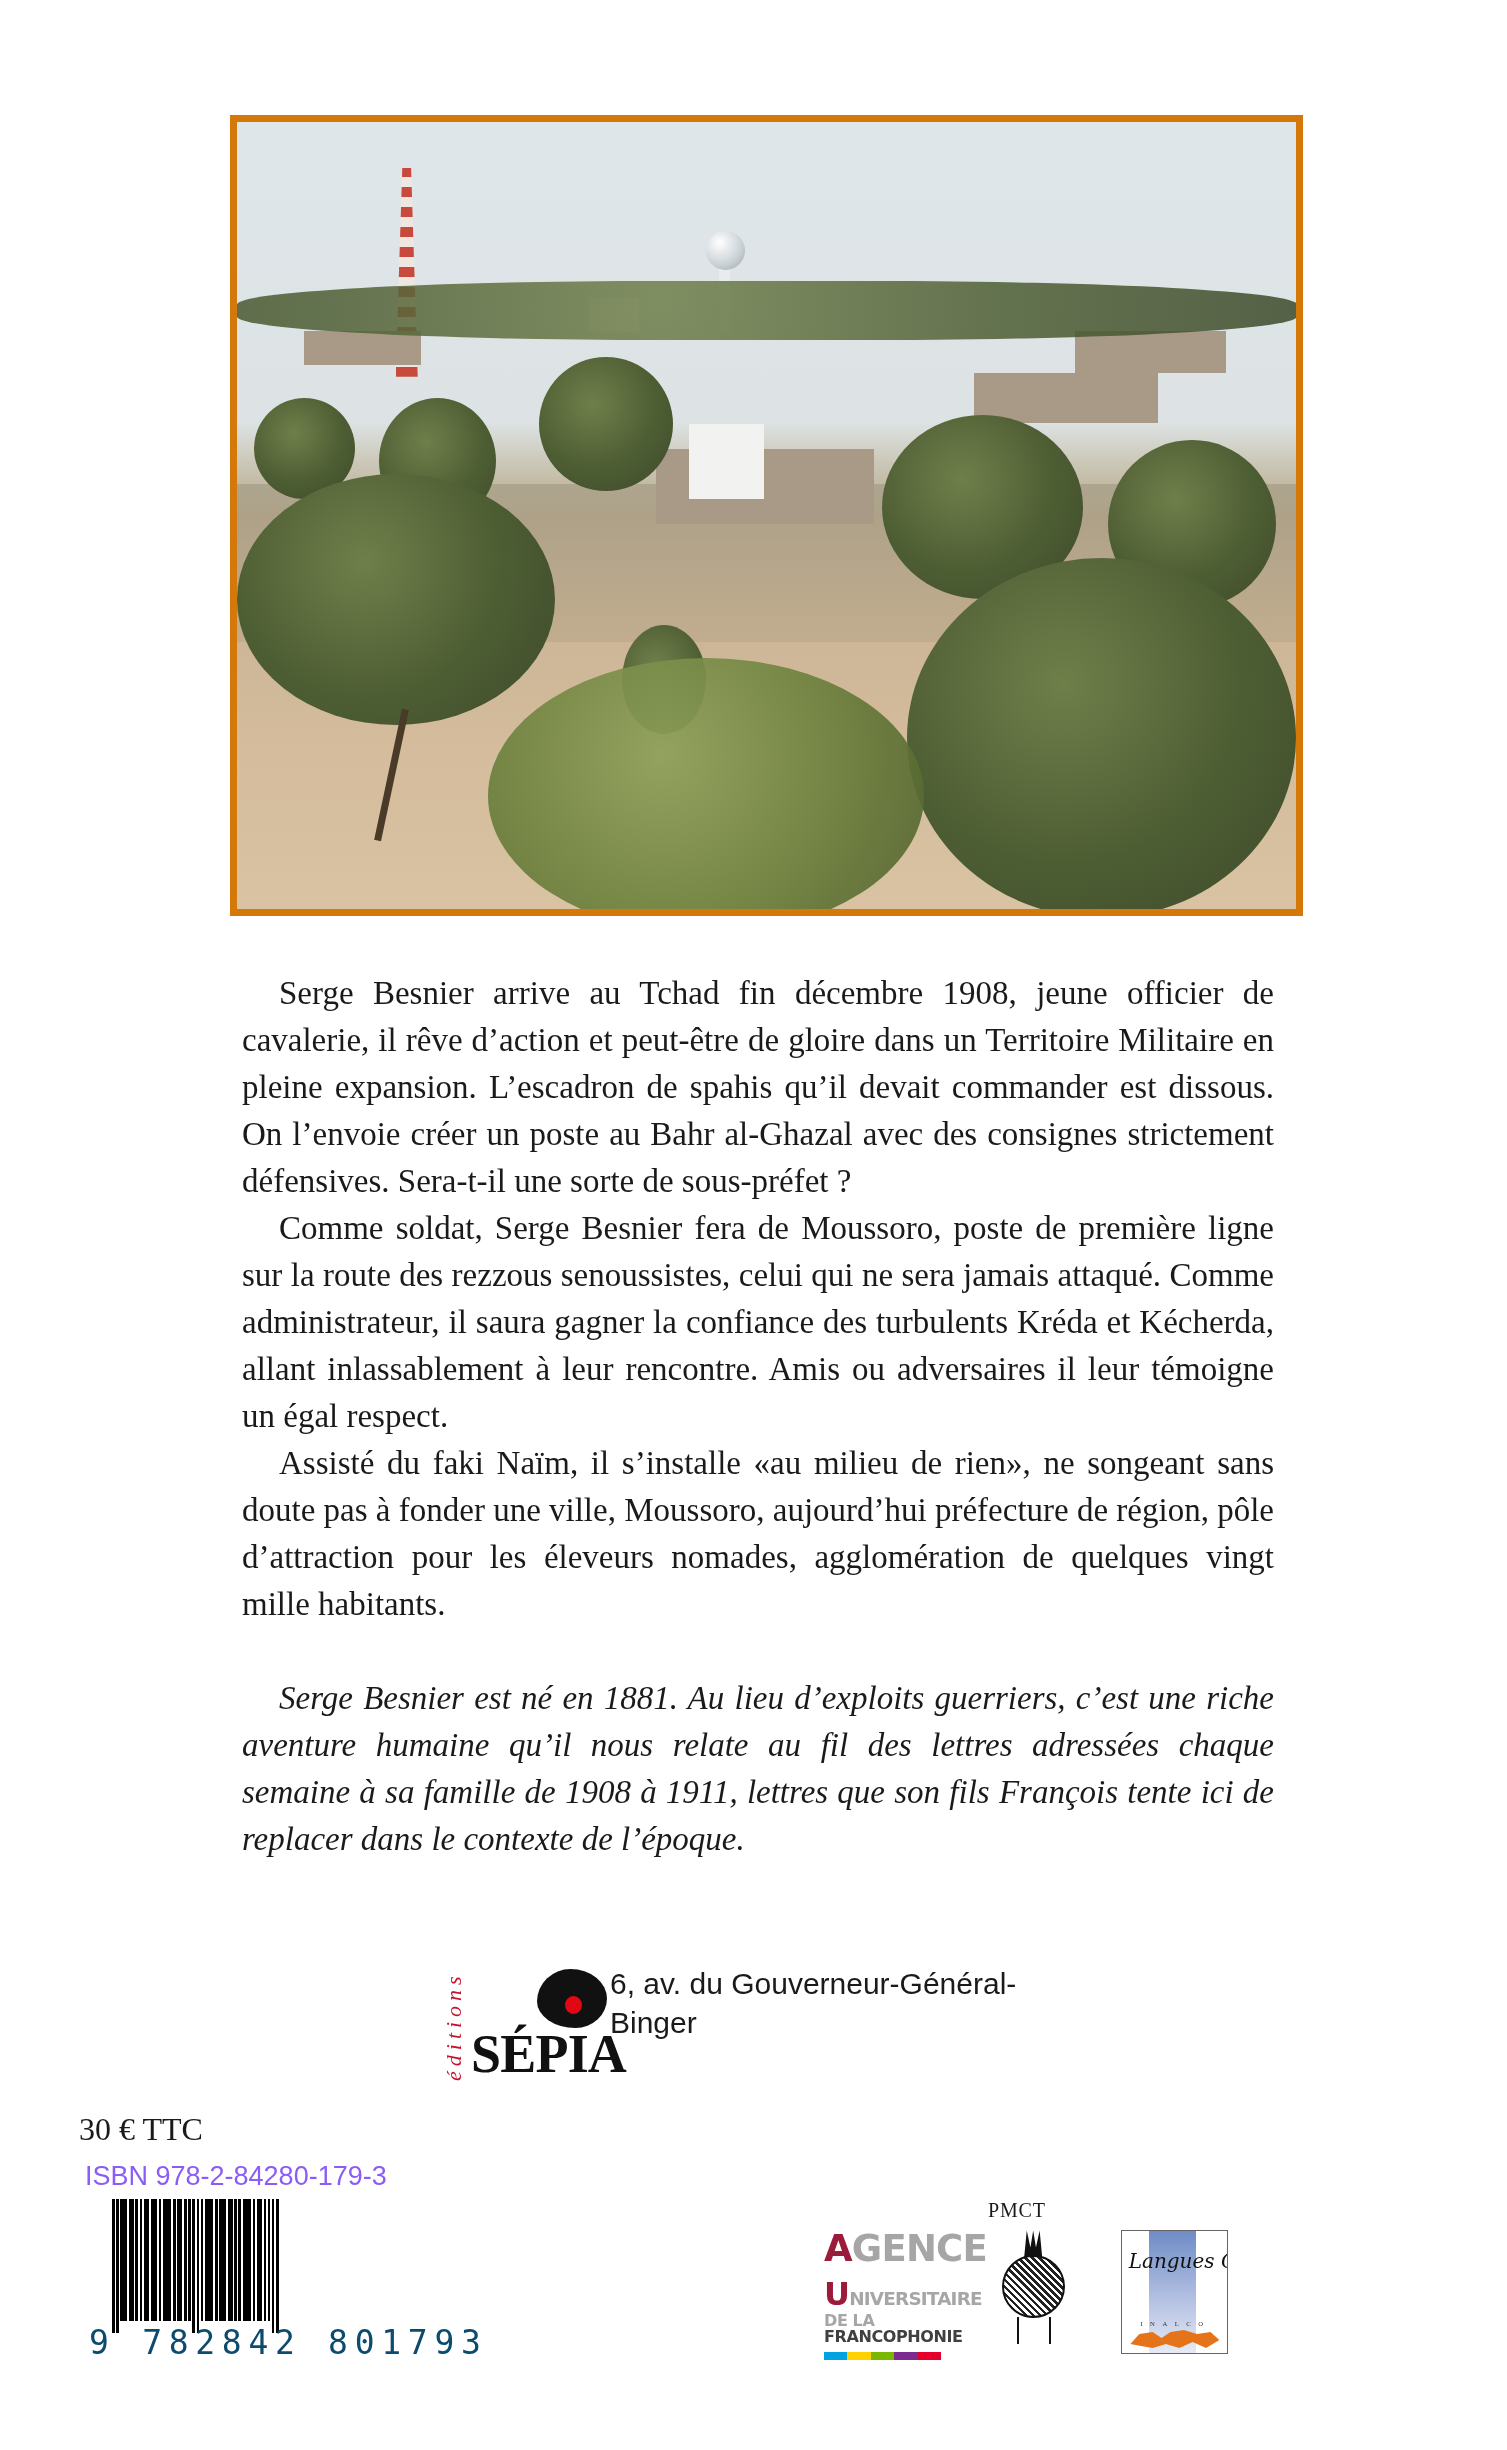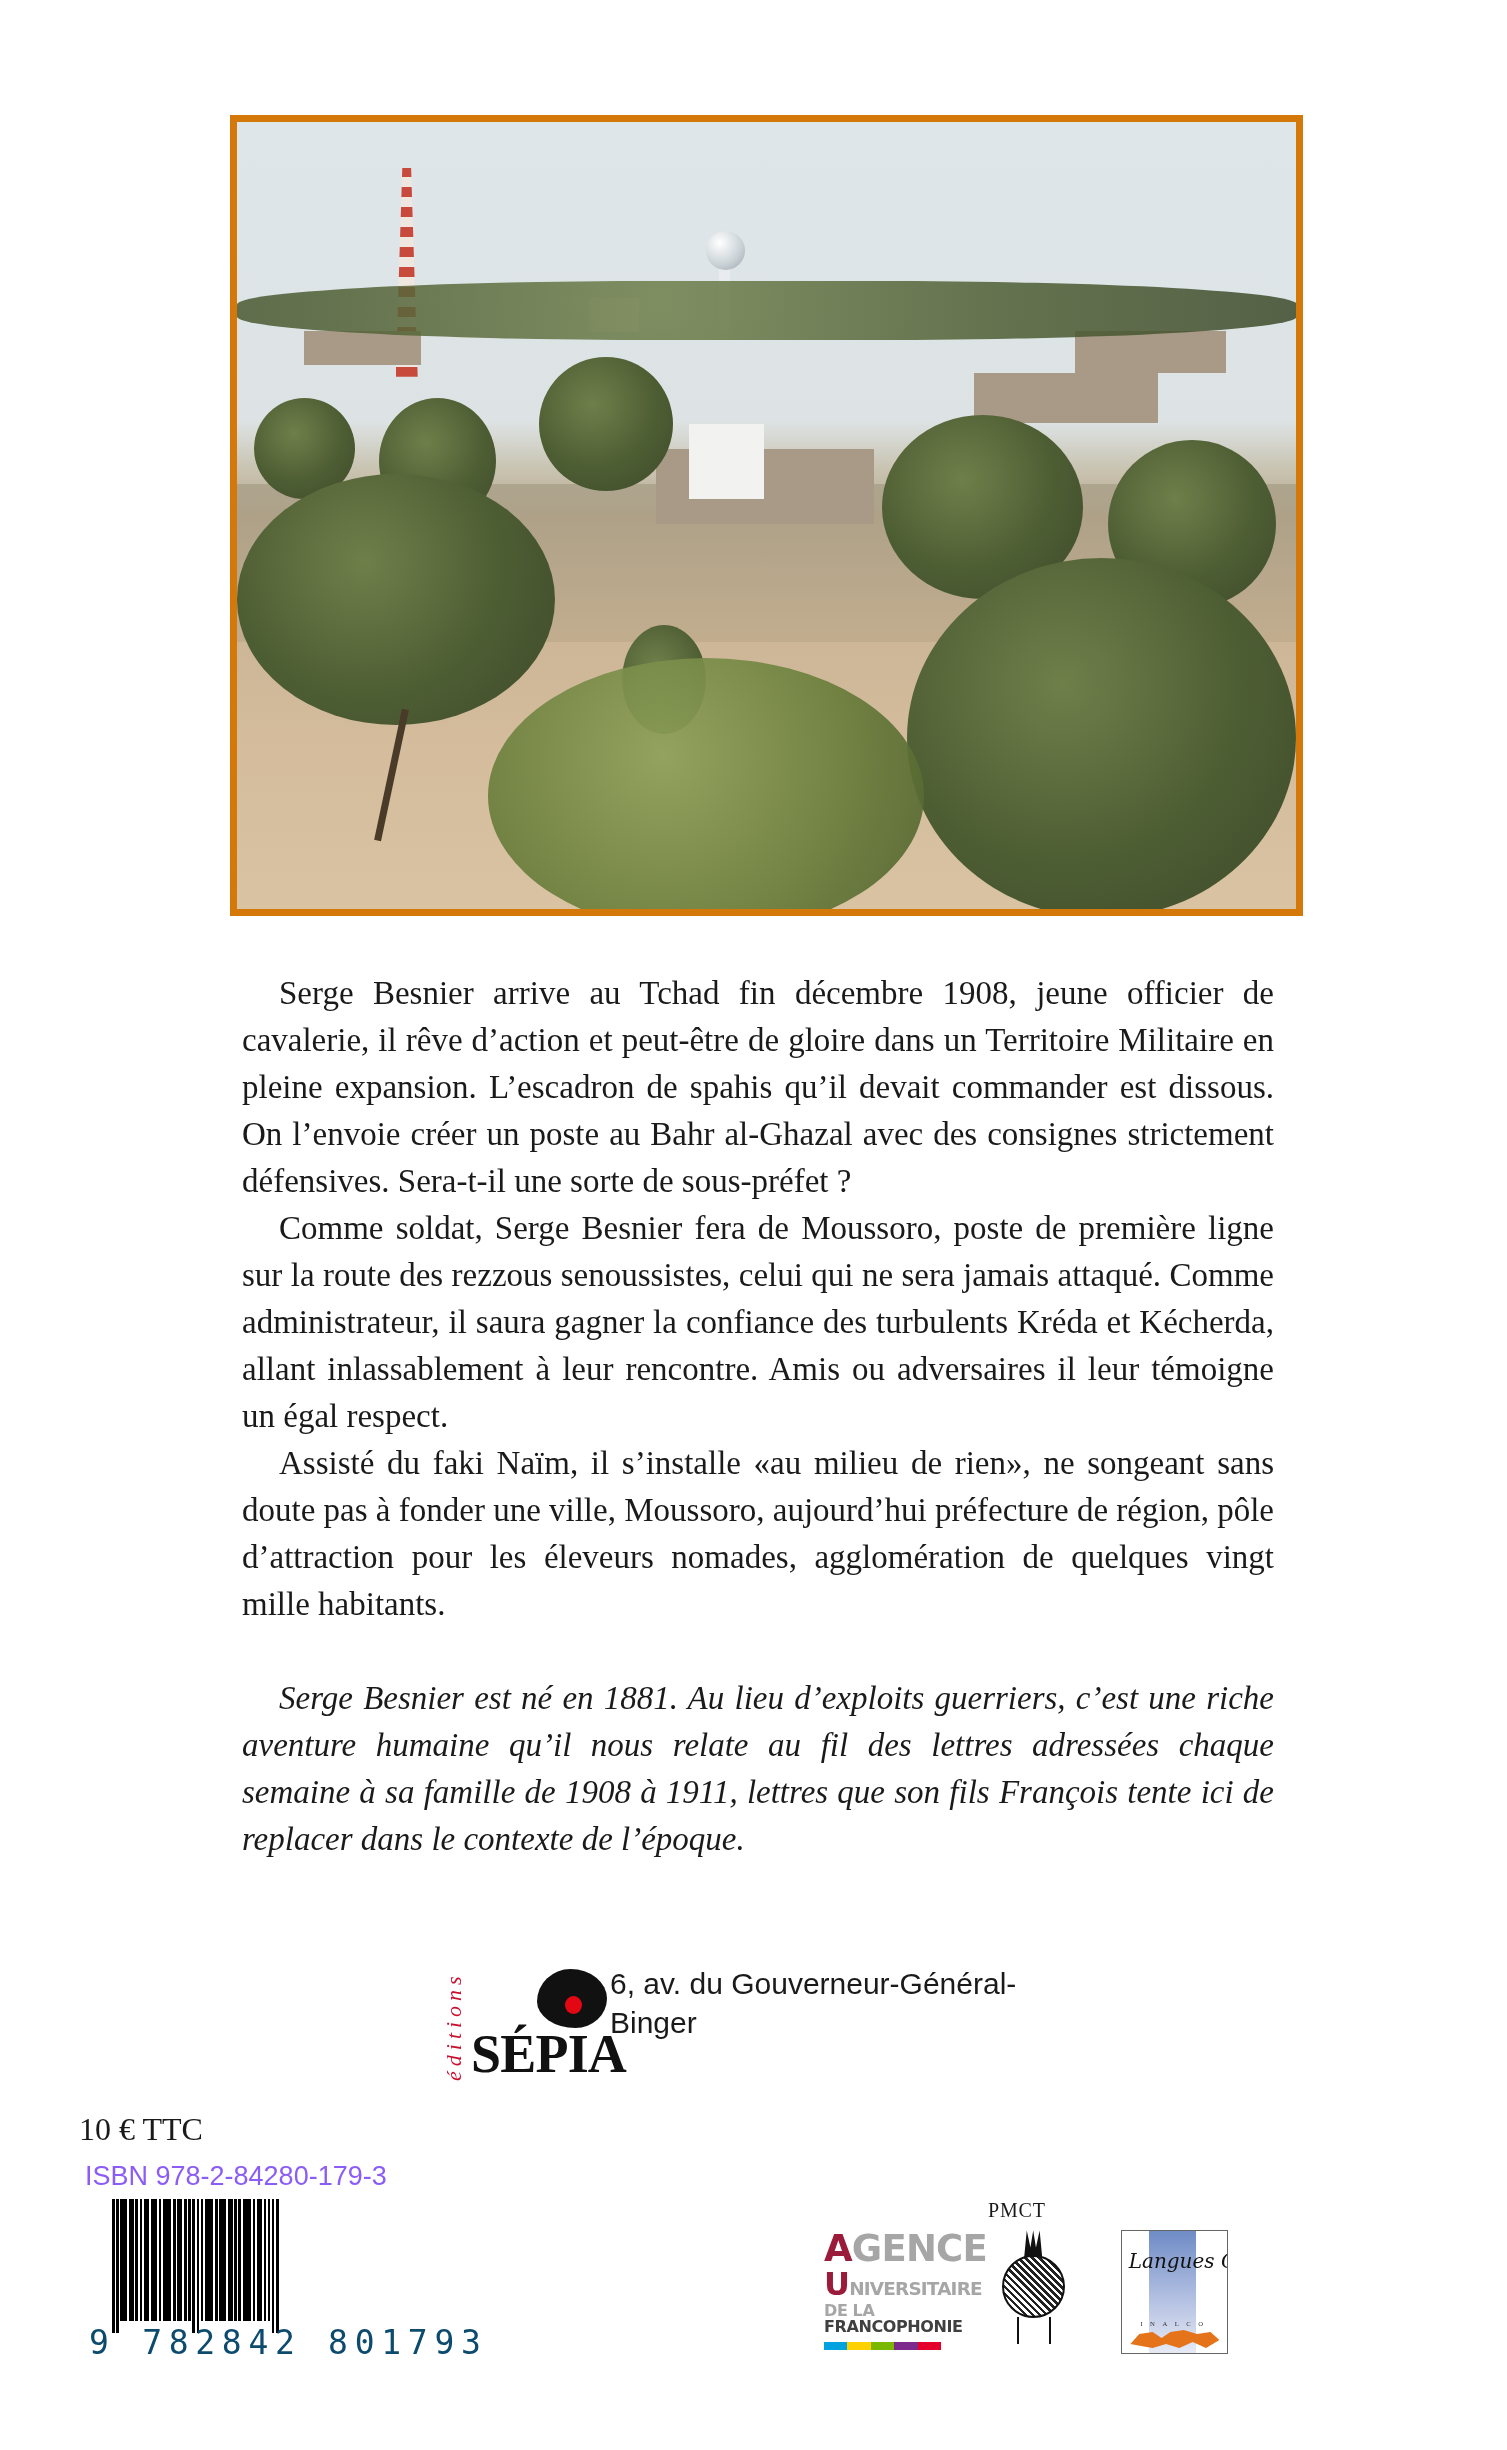--- a/index.html
+++ b/index.html
@@ -40,21 +40,21 @@
   .isbn { position: absolute; left: 85px; top: 2161px; font-size: 27px; font-family: "Liberation Sans", "DejaVu Sans", sans-serif; color: #8b5cf6; }
   .barcode { position: absolute; left: 112px; top: 2199px; width: 224px; height: 141px; display: flex; align-items: flex-start; }
   .barcode .bar { height: 122px; background: #000; margin-right: 1.7px; }
   .barcode .bar.guard { height: 134px; }
   .barcode-digits { position: absolute; left: 89px; top: 2323px; font-family: "DejaVu Sans Mono", "Liberation Mono", monospace; font-size: 33px; letter-spacing: 6.7px; color: #0c4a6e; }
 
   
   .auf-logo { position: absolute; left: 824px; top: 2230px; width: 117px; height: 124px; font-family: "DejaVu Sans", "Liberation Sans", sans-serif; font-weight: bold; line-height: 1; }
   .auf-line1 { font-size: 37px; color: #a6a6a6; letter-spacing: -0.8px; }
   .auf-line1 .first { color: #9b1b3b; }
-  .auf-line2 { font-size: 18.4px; color: #a6a6a6; margin-top: 1px; letter-spacing: -0.8px; }
+  .auf-line2 { font-size: 18.4px; color: #a6a6a6; margin-top: 11px; letter-spacing: -0.8px; }
   .auf-line2 .first { color: #9b1b3b; font-size: 32px; }
   .auf-line3 { font-size: 16px; color: #a6a6a6; margin-top: 3.4px; letter-spacing: -0.4px; }
   .auf-line3 .accent { color: #404040; }
   .auf-stripe { display: flex; height: 7.5px; margin-top: 6.7px; }
   .auf-stripe span { flex: 1; }
 
   .pmct { position: absolute; left: 988px; top: 2199px; width: 92px; height: 159px; text-align: left; }
   .pmct-label { font-size: 20px; letter-spacing: 0.8px; color: #1a1a1a; }
   .pmct-bird { margin: 8.4px auto 0; width: 70px; height: 117px; position: relative; }
   .pmct-bird .body { position: absolute; left: 3.4px; top: 25px; width: 59px; height: 59px; border-radius: 50%;
@@ -111,21 +111,21 @@
     <div class="sepia-editions">éditions</div>
     <div class="sepia-tree"></div>
     <div class="sepia-dot"></div>
     <div class="sepia-name">SÉPIA</div>
   </div>
   <div class="pub-address">
     <div>6, av. du Gouverneur-Général-Binger</div>
   </div>
 </div>
 
-<div class="price">10 € TTC</div>
+<div class="price">30 € TTC</div>
 <div class="isbn">ISBN 978-2-84280-179-3</div>
 <div class="barcode">
   <div class="bar guard" style="width:2.5px"></div>
     <div class="bar guard" style="width:2.5px"></div>
   <div class="bar" style="width:6.7px"></div>
     <div class="bar" style="width:5px"></div>
     <div class="bar" style="width:2.5px"></div>
   <div class="bar" style="width:2.5px"></div>
     <div class="bar" style="width:5px"></div>
     <div class="bar" style="width:6.7px"></div>

